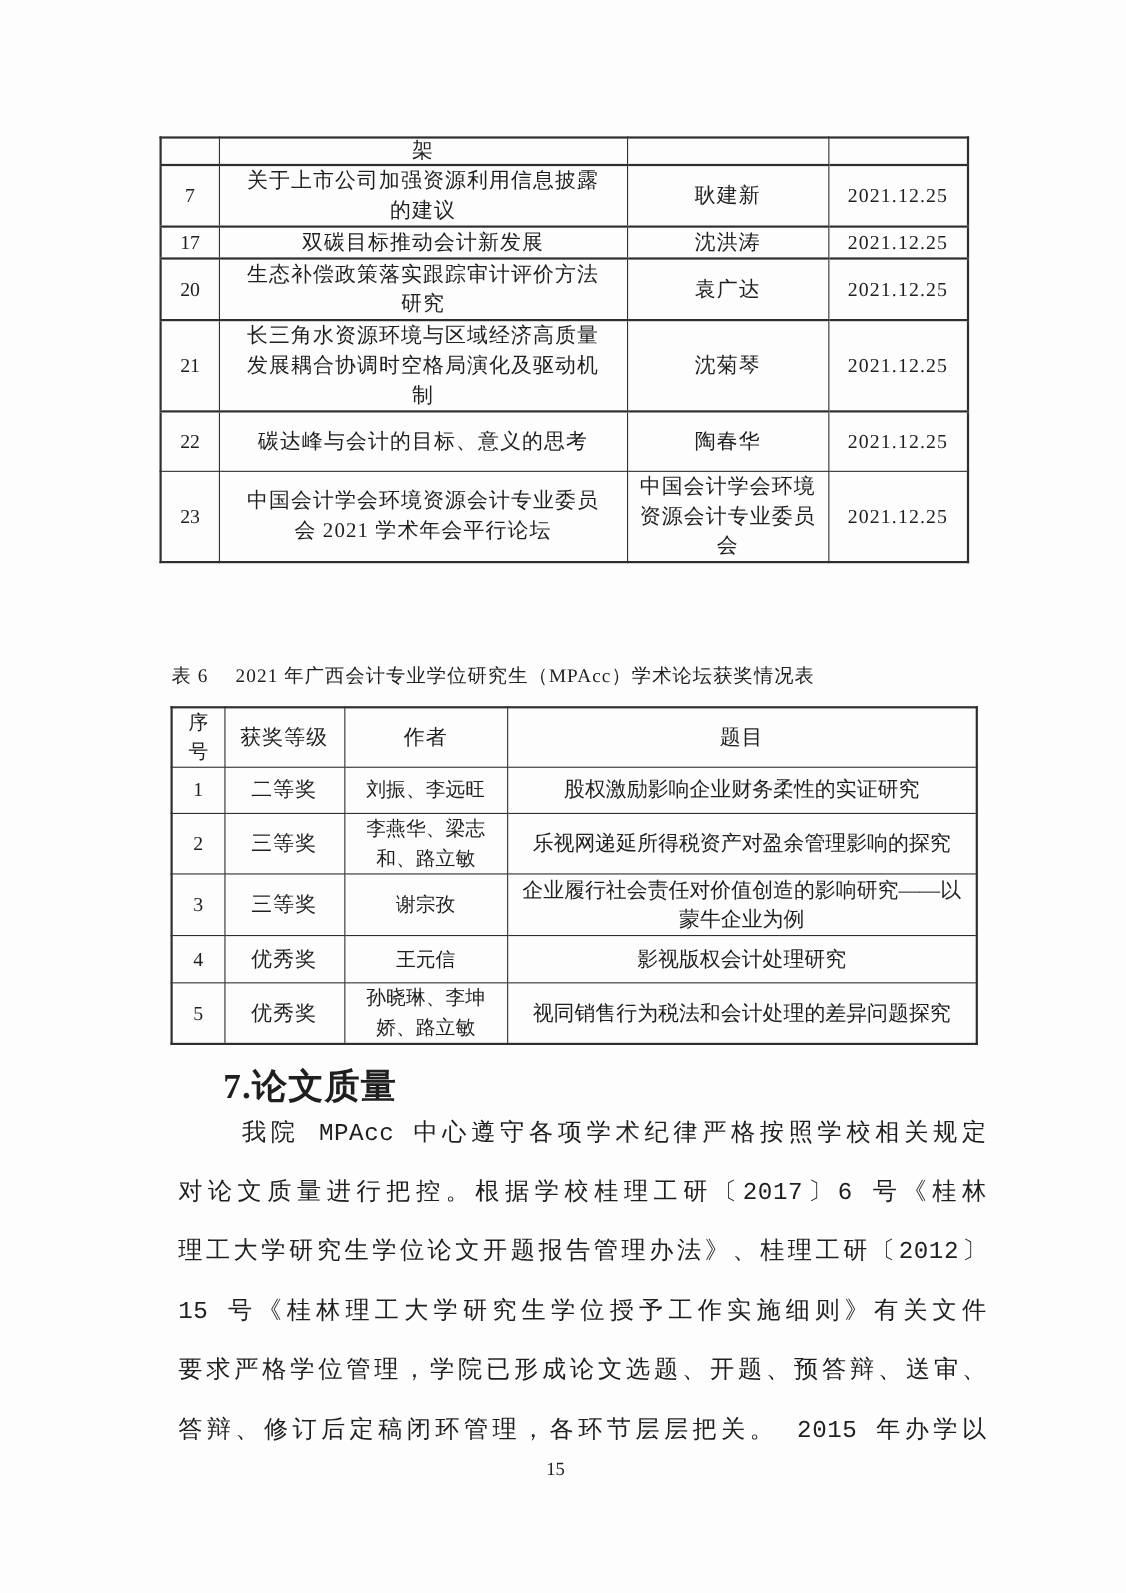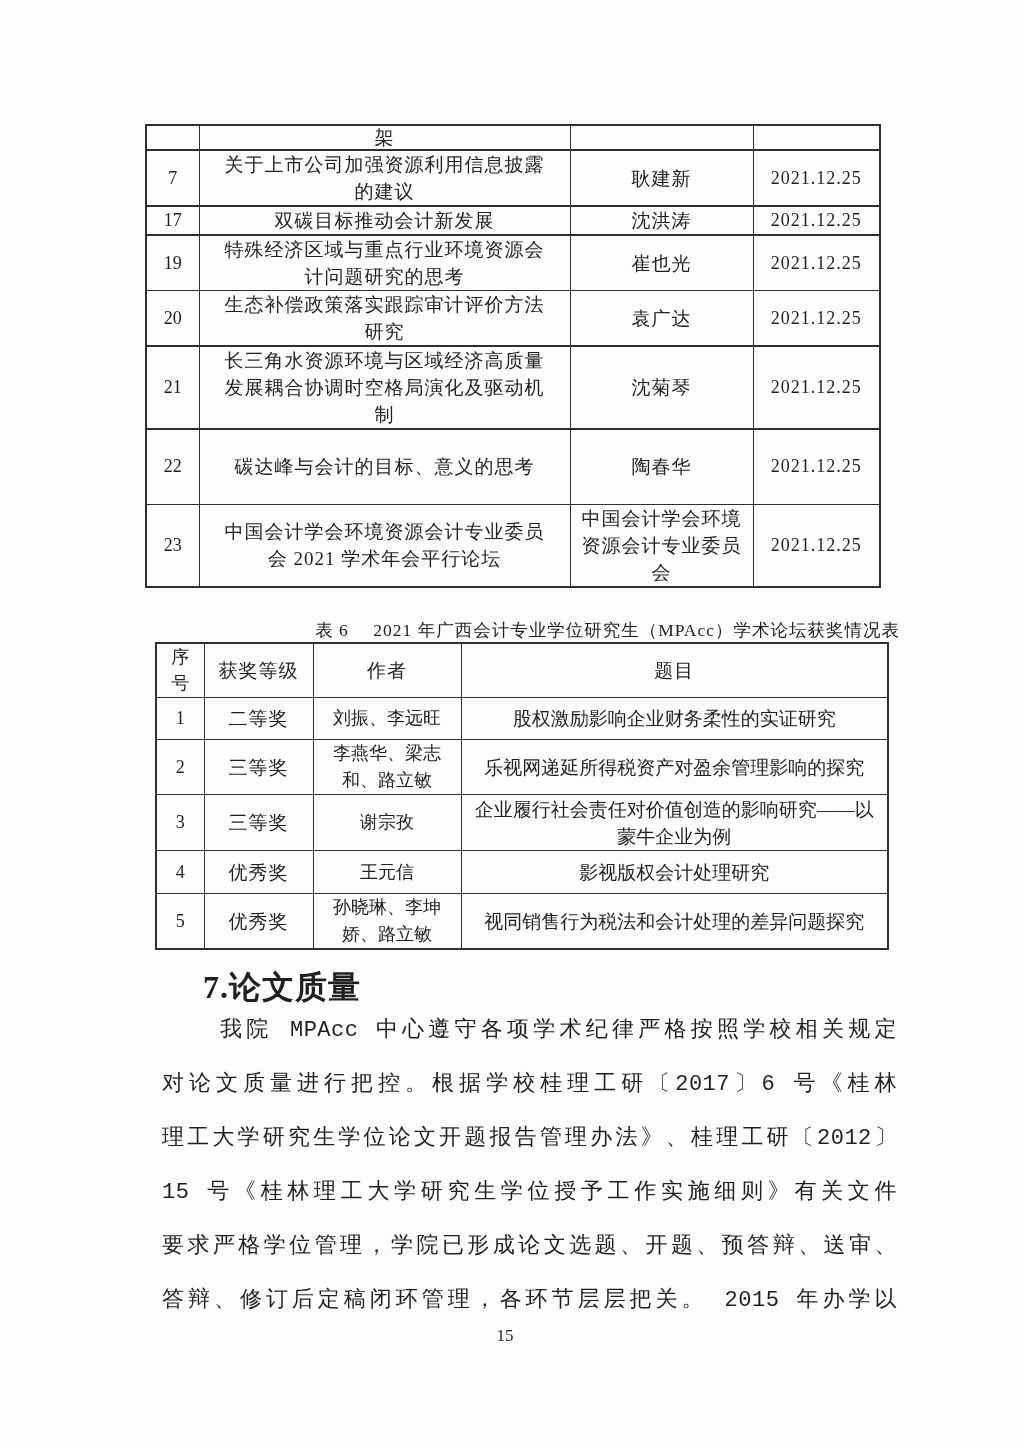--- a/index.html
+++ b/index.html
@@ -45,21 +45,21 @@
   .t1 tr:nth-child(5) td { height: 55px; }
   .t1 tr:nth-child(6) td { height: 54px; }
   .t1 tr:nth-child(7) td { height: 75px; }
   .t1 tr:nth-child(8) td { height: 27px; }
   .t1 tr:nth-child(9) td { height: 55px; }
   tr.thick td { border-bottom-width: 2px; }
 
   
   .caption {
     position: absolute; left: 156px; top: 602px; width: 744px;
-    text-align: right; font-size: 17.5px; letter-spacing: 1px; margin-top: 16px;
+    text-align: left; font-size: 17.5px; letter-spacing: 1px;
   }
   .caption .cap-label { margin-right: 1.4em; }
 
   
   .t2 { left: 155px; top: 642px; width: 732px; }
   .t2 th { font-weight: normal; }
   .t2 tr:nth-child(1) th { height: 53px; }
   .t2 tr:nth-child(2) td { height: 42px; }
   .t2 tr:nth-child(3) td { height: 51px; }
   .t2 tr:nth-child(4) td { height: 56px; }
@@ -119,26 +119,20 @@
       <td class="title">关于上市公司加强资源利用信息披露的建议</td>
       <td class="author">耿建新</td>
       <td class="date">2021.12.25</td>
     </tr>
     <tr class="thick">
       <td class="no">17</td>
       <td class="title">双碳目标推动会计新发展</td>
       <td class="author">沈洪涛</td>
       <td class="date">2021.12.25</td>
     </tr>
-    <tr>
-      <td class="no">19</td>
-      <td class="title">特殊经济区域与重点行业环境资源会计问题研究的思考</td>
-      <td class="author">崔也光</td>
-      <td class="date">2021.12.25</td>
-    </tr>
     <tr class="thick">
       <td class="no">20</td>
       <td class="title">生态补偿政策落实跟踪审计评价方法研究</td>
       <td class="author">袁广达</td>
       <td class="date">2021.12.25</td>
     </tr>
     <tr class="thick">
       <td class="no">21</td>
       <td class="title">长三角水资源环境与区域经济高质量发展耦合协调时空格局演化及驱动机制</td>
       <td class="author">沈菊琴</td>

